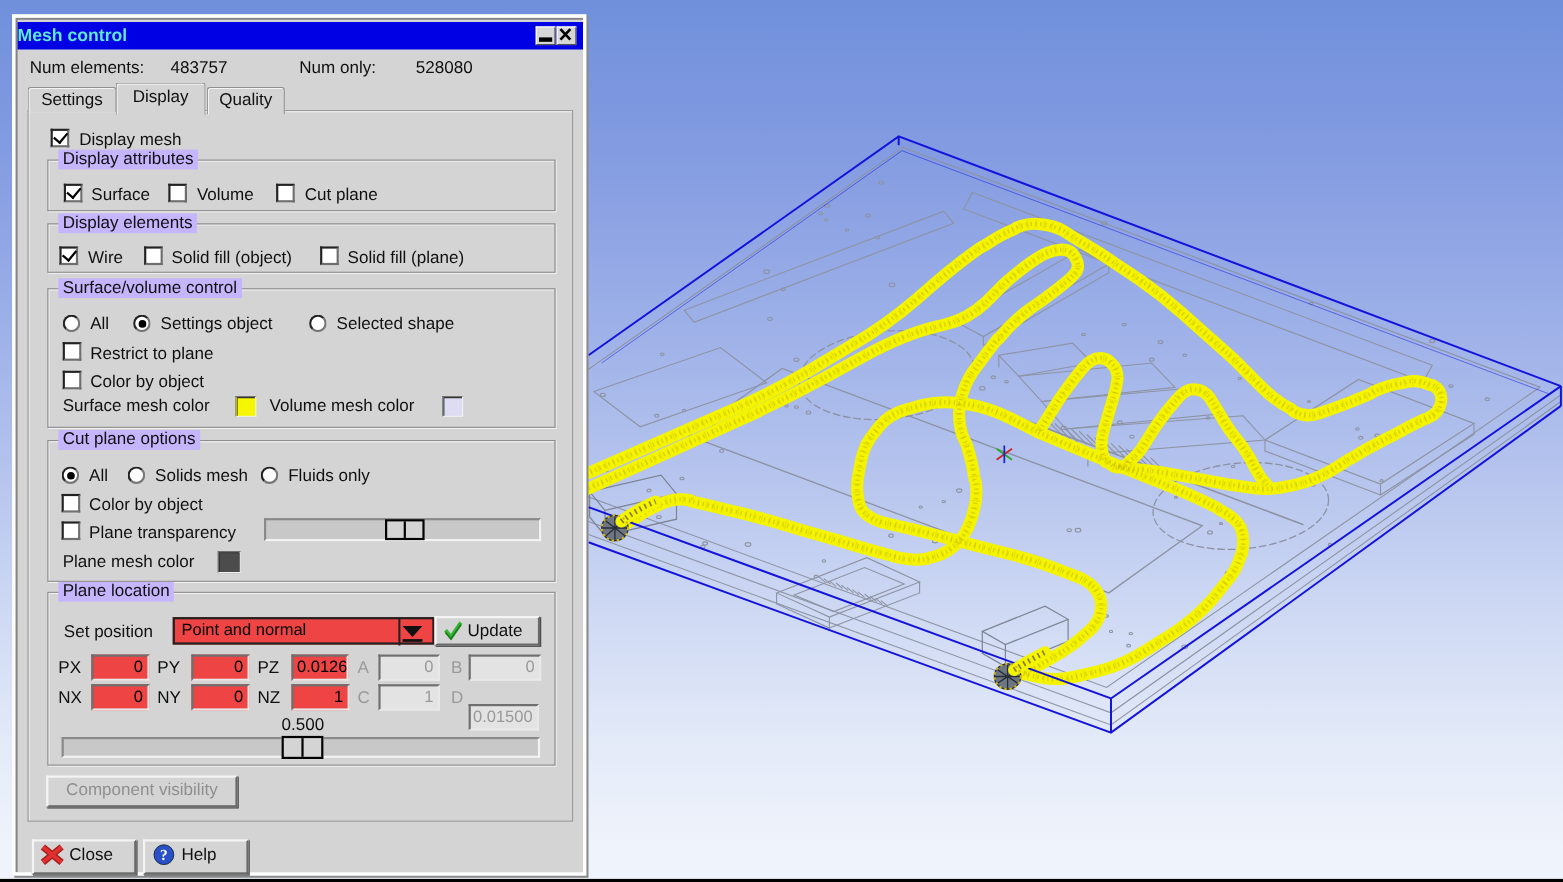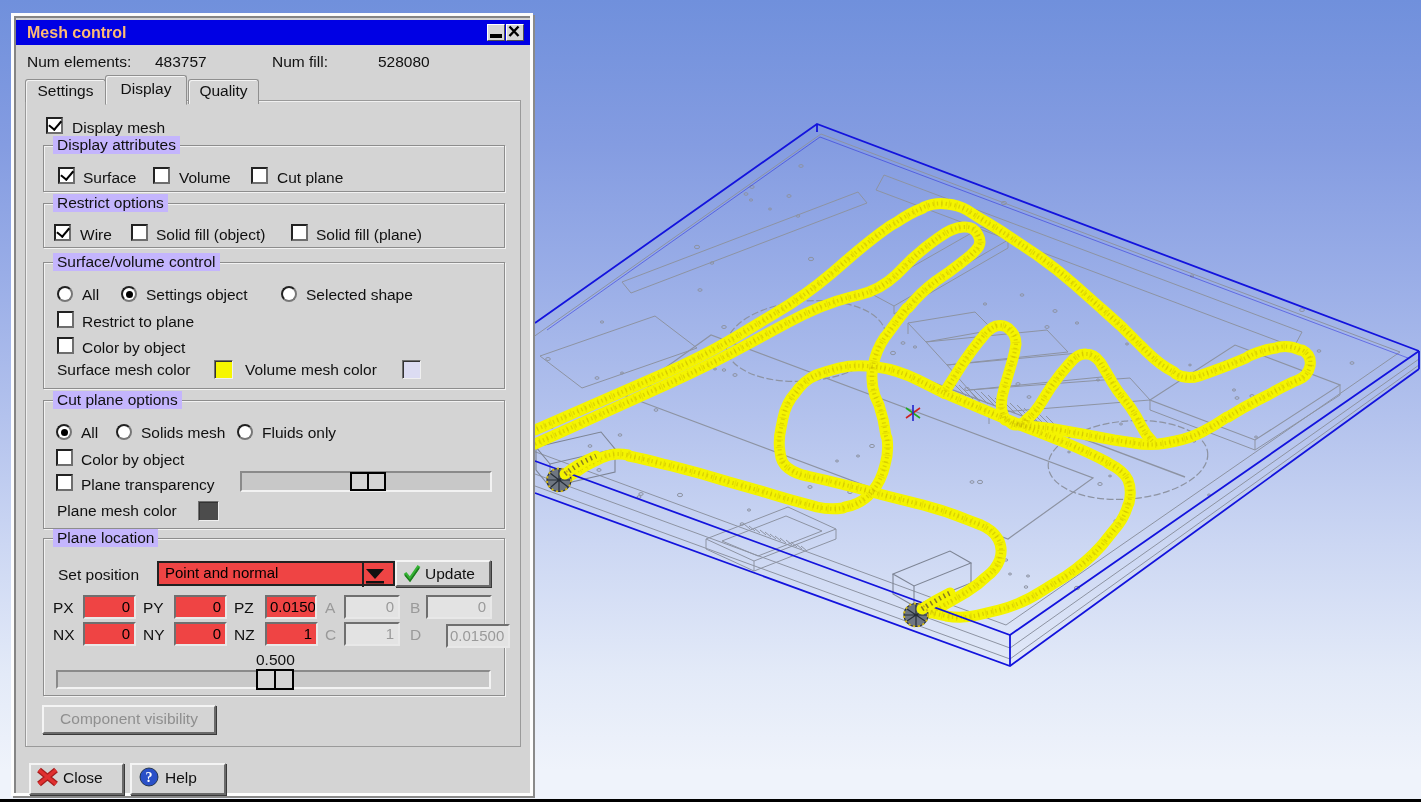--- a/index.html
+++ b/index.html
@@ -1,22 +1,22 @@
 <!DOCTYPE html>
 <html><head><meta charset="utf-8">
 <style>
 html,body{margin:0;padding:0;width:1421px;height:802px;overflow:hidden;}
 body{font-family:"Liberation Sans",sans-serif;position:relative;
 background:linear-gradient(180deg,#7090dc 0%,#849ce1 18%,#99ade7 34%,#b3c2ed 52%,#ccd7f3 68%,#e3eaf8 84%,#eff3fb 96%,#eff3fb 100%);}
 #blackbar{position:absolute;left:0;top:799px;width:1421px;height:3px;background:#000;}
 
 #dlg{position:absolute;left:11px;top:13px;width:516px;height:777px;background:#d4d4d4;
 border:3px solid #fdfdfd;box-shadow:2px 2px 0 #8a8a8a, inset 2px 2px 0 #858585;}
-#title{position:absolute;left:2px;top:4px;right:0px;height:25px;background:#0000e4;color:#fdba74;
-font-size:16px;font-weight:bold;line-height:25px;padding-left:11px;}
+#title{position:absolute;left:2px;top:4px;right:0px;height:25px;background:#0000e4;color:#5eead4;
+font-size:16px;font-weight:bold;line-height:25px;}
 .winbtn{position:absolute;top:4px;width:16px;height:15px;background:#d6d6d6;
 border:1px solid;border-color:#fff #505050 #505050 #fff;}
 #btnmin{right:25px;}
 #btnclo{right:6px;}
 #btnmin i{position:absolute;left:2px;right:2px;bottom:2px;height:4px;background:#000;}
 
 .tab{position:absolute;font-size:15.5px;color:#111;text-align:center;background:#d4d4d4;
 border:1px solid #8f8f8f;border-bottom:none;border-radius:3px 3px 0 0;
 box-shadow:inset 1px 1px 0 #f4f4f4;}
 #panel{position:absolute;left:25px;top:100px;width:494px;height:645px;
@@ -252,21 +252,21 @@
       <svg width="14" height="13" viewBox="0 0 14 13" style="position:absolute;left:0;top:0">
         <path d="M2.5 1.5 L11.5 11 M11.5 1.5 L2.5 11" stroke="#000" stroke-width="2.4"></path>
       </svg>
       </span>
   </div>
 </div>
 
 <div id="numrow_abs">
 <span class="lb" style="left:27px;top:53px;text-align:right;">Num elements:</span>
 <span class="lb" style="left:155px;top:53px;">483757</span>
-<span class="lb" style="left:272px;top:53px;">Num fill:</span>
+<span class="lb" style="left:272px;top:53px;">Num only:</span>
 <span class="lb" style="left:378px;top:53px;">528080</span>
 </div>
 <div id="panel"></div>
 <div class="tab" style="left:25px;top:79px;width:79px;height:22px;line-height:22px;">Settings</div>
 <div class="tab" style="left:105px;top:75px;width:80px;height:28px;line-height:25px;border-bottom:1px solid #d4d4d4;">Display</div>
 <div class="tab" style="left:188px;top:79px;width:69px;height:24px;line-height:22px;">Quality</div>
 
 <div class="cb on" style="left:46px;top:117px;"></div>
 <span class="lb" style="left:72px;top:119px;">Display mesh</span>
 
@@ -274,21 +274,21 @@
     <span>Display attributes</span>
   </div>
 <div class="cb on" style="left:58px;top:167px;"></div>
 <span class="lb" style="left:83px;top:169px;">Surface</span>
 <div class="cb" style="left:153px;top:167px;"></div>
 <span class="lb" style="left:179px;top:169px;">Volume</span>
 <div class="cb" style="left:251px;top:167px;"></div>
 <span class="lb" style="left:277px;top:169px;">Cut plane</span>
 
 <div class="gb" style="left:43px;top:203px;width:460px;height:43px;">
-    <span>Restrict options</span>
+    <span>Display elements</span>
   </div>
 <div class="cb on" style="left:54px;top:224px;"></div>
 <span class="lb" style="left:80px;top:226px;">Wire</span>
 <div class="cb" style="left:131px;top:224px;"></div>
 <span class="lb" style="left:156px;top:226px;">Solid fill (object)</span>
 <div class="cb" style="left:291px;top:224px;"></div>
 <span class="lb" style="left:316px;top:226px;">Solid fill (plane)</span>
 
 <div class="gb" style="left:43px;top:262px;width:460px;height:125px;">
     <span>Surface/volume control</span>
@@ -343,36 +343,36 @@
  <path d="M3 10 L8 16 L17 3" fill="none" stroke="#35b335" stroke-width="3.4"></path>
  <path d="M3 12 L8 18 L17 5" fill="none" stroke="#1d7d1d" stroke-width="1.6"></path>
 </svg>
 <span class="lb" style="left:425px;top:565px;">Update</span>
 
 <span class="lb" style="left:53px;top:599px;">PX</span>
 <div class="fld" style="left:83px;top:595px;width:45px;height:20px;">0</div>
 <span class="lb" style="left:143px;top:599px;">PY</span>
 <div class="fld" style="left:174px;top:595px;width:45px;height:20px;">0</div>
 <span class="lb" style="left:234px;top:599px;">PZ</span>
-<div class="fld" style="left:265px;top:595px;width:45px;height:20px;text-align:left;padding-left:3px;padding-right:0;">0.0150</div>
+<div class="fld" style="left:265px;top:595px;width:45px;height:20px;text-align:left;padding-left:3px;padding-right:0;">0.0126</div>
 <span class="lb" style="left:325px;top:599px;color:#9a9a9a;">A</span>
 <div class="fld dis" style="left:344px;top:595px;width:48px;height:20px;">0</div>
 <span class="lb" style="left:410px;top:599px;color:#9a9a9a;">B</span>
 <div class="fld dis" style="left:426px;top:595px;width:58px;height:20px;">0</div>
 
 <span class="lb" style="left:53px;top:626px;">NX</span>
 <div class="fld" style="left:83px;top:622px;width:45px;height:20px;">0</div>
 <span class="lb" style="left:143px;top:626px;">NY</span>
 <div class="fld" style="left:174px;top:622px;width:45px;height:20px;">0</div>
 <span class="lb" style="left:234px;top:626px;">NZ</span>
 <div class="fld" style="left:265px;top:622px;width:45px;height:20px;">1</div>
 <span class="lb" style="left:325px;top:626px;color:#9a9a9a;">C</span>
 <div class="fld dis" style="left:344px;top:622px;width:48px;height:20px;">1</div>
 <span class="lb" style="left:410px;top:626px;color:#9a9a9a;">D</span>
-<div class="fld dis" style="left:426px;top:624px;width:58px;height:20px;text-align:left;padding-left:2px;padding-right:0;margin-left:20px;">0.01500</div>
+<div class="fld dis" style="left:426px;top:640px;width:58px;height:20px;text-align:left;padding-left:2px;padding-right:0;">0.01500</div>
 
 <span class="lb" style="left:256px;top:651px;">0.500</span>
 <div class="trough" style="left:56px;top:670px;width:431px;height:15px;"></div>
 <div class="thumb" style="left:256px;top:669px;width:34px;height:17px;">
     <i></i>
   </div>
 
 <div class="btn" style="left:42px;top:705px;width:170px;height:25px;color:#8f8f8f;line-height:23px;text-align:center;">Component visibility</div>
 
 <div class="btn" style="left:29px;top:763px;width:91px;height:28px;"></div>

